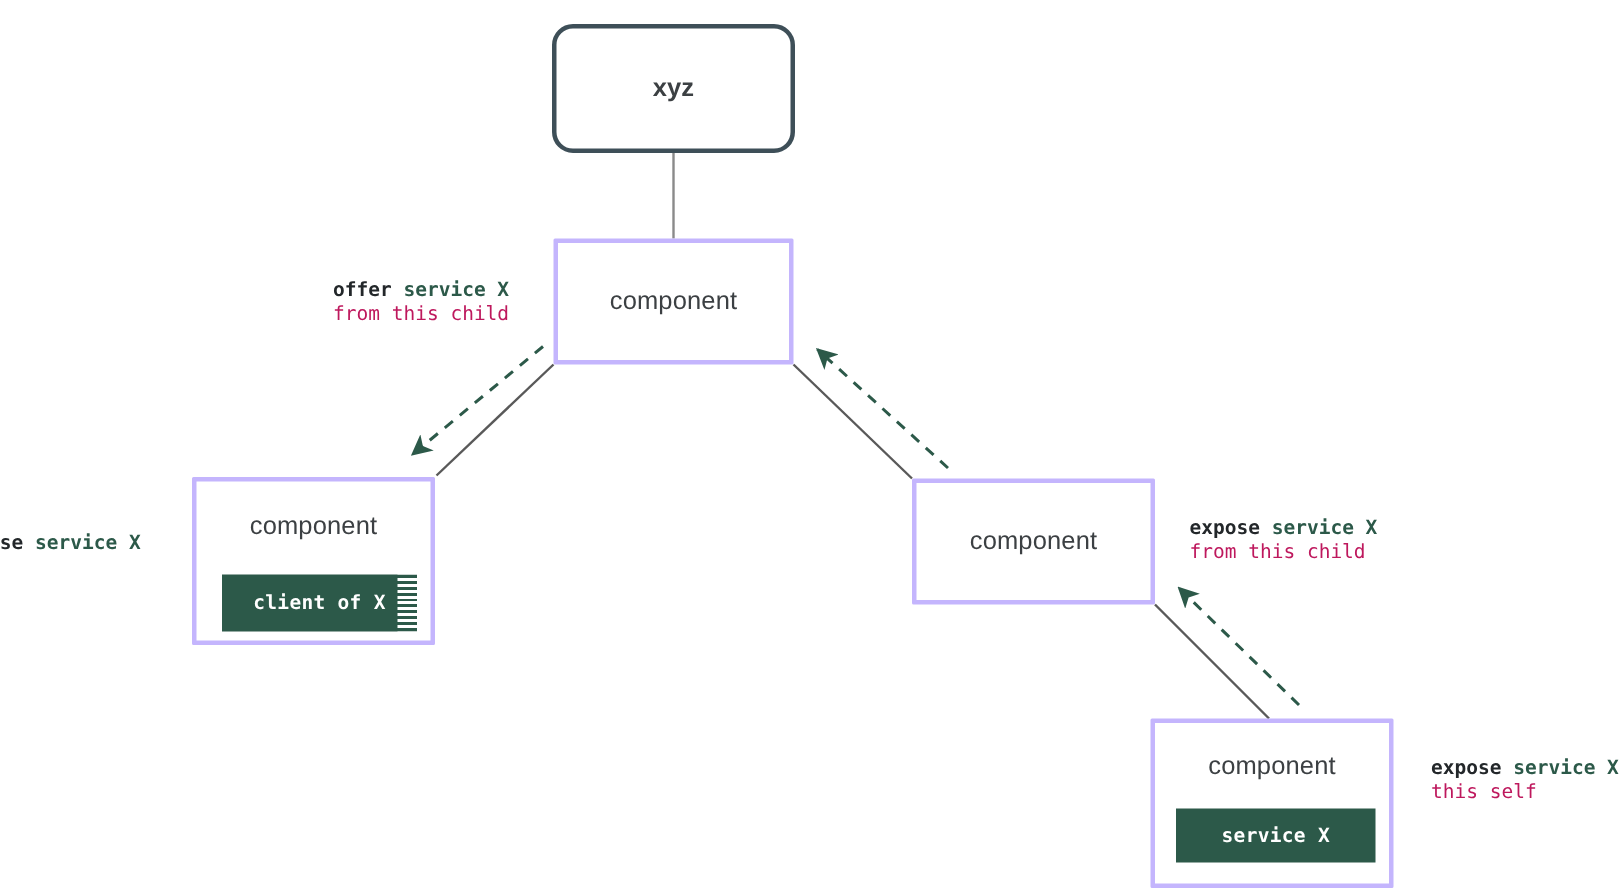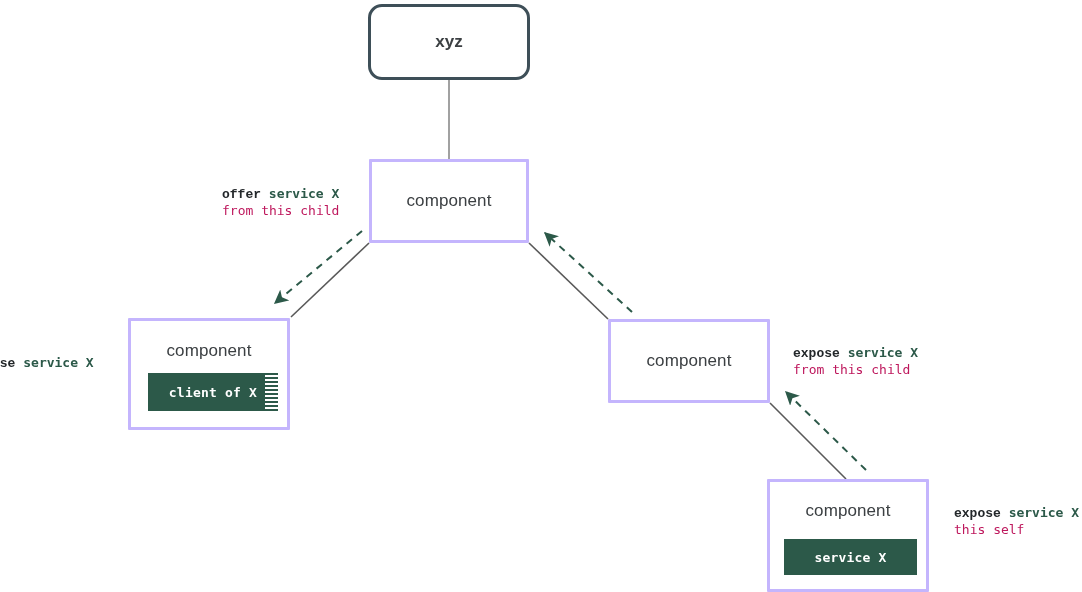--- a/index.html
+++ b/index.html
@@ -72,21 +72,21 @@
   
   .ann{
     position:absolute;
     font-family:"DejaVu Sans Mono","Liberation Mono",monospace;
     font-size:13px;
     line-height:16px;
     white-space:nowrap;
   }
   .ann .l1{display:block;font-weight:700;}
   .ann .l2{display:block;font-weight:400;color:#be185d;}
-  .verb{color:#23272a;font-family:Liberation Mono, monospace;}
+  .verb{color:#23272a;}
   .cap{color:#2c5949;}
 </style>
 </head>
 <body>
 
 <div id="stage">
 
   <svg id="edges" viewBox="0 0 1082 592" width="1082" height="592">
     <defs>
       <marker id="arrowhead" viewBox="0 0 10 10" refX="9" refY="5" markerWidth="7" markerHeight="7" orient="auto-start-reverse">
@@ -97,31 +97,31 @@
     <line x1="449" y1="80" x2="449" y2="159" stroke="#8a8a8a" stroke-width="1.6"></line>
     <line x1="369" y1="243" x2="291" y2="317" stroke="#595959" stroke-width="1.6"></line>
     <line x1="529" y1="243" x2="608" y2="319" stroke="#595959" stroke-width="1.6"></line>
     <line x1="770" y1="403" x2="846" y2="479" stroke="#595959" stroke-width="1.6"></line>
 
     <line x1="362" y1="231" x2="275" y2="303" stroke="#2c5949" stroke-width="2" stroke-dasharray="7 6" marker-end="url(#arrowhead)"></line>
     <line x1="632" y1="312" x2="545" y2="233" stroke="#2c5949" stroke-width="2" stroke-dasharray="7 6" marker-end="url(#arrowhead)"></line>
     <line x1="866" y1="470" x2="786" y2="392" stroke="#2c5949" stroke-width="2" stroke-dasharray="7 6" marker-end="url(#arrowhead)"></line>
   </svg>
 
-  <div class="node node-root" style="left:368px;top:4px;width:162px;height:76px;">
+  <div class="node node-root" style="left:368px;top:16px;width:162px;height:86px;">
     <span class="node-title">xyz</span>
   </div>
 
   <div class="node node-comp" style="left:369px;top:159px;width:160px;height:84px;justify-content:center;">
     <span class="node-title">component</span>
   </div>
 
   <div class="node node-comp" style="left:128px;top:318px;width:162px;height:112px;justify-content:flex-start;padding-top:20px;">
     <span class="node-title">component</span>
-    <div class="badge" style="left:17px;top:52px;width:130px;height:38px;">
+    <div class="badge" style="left:17px;top:62px;width:130px;height:38px;">
       <span class="badge-label">client of X</span>
       <span class="badge-pins"></span>
     </div>
   </div>
 
   <div class="node node-comp" style="left:608px;top:319px;width:162px;height:84px;justify-content:center;">
     <span class="node-title">component</span>
   </div>
 
   <div class="node node-comp" style="left:767px;top:479px;width:162px;height:113px;justify-content:flex-start;padding-top:19px;">

